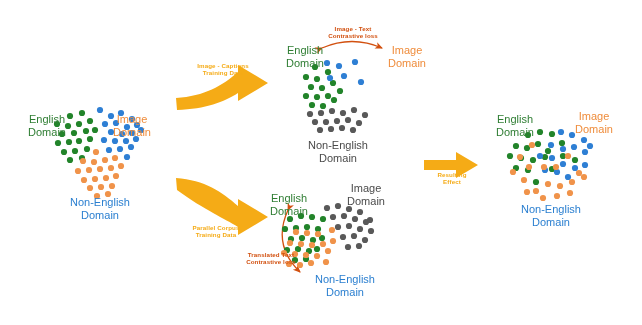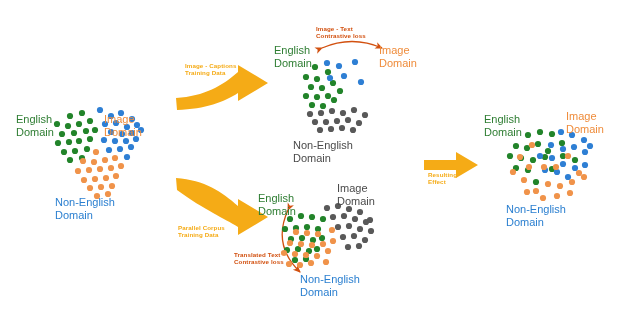--- a/index.html
+++ b/index.html
@@ -20,21 +20,21 @@
   }
   #svg-root {
     position: absolute;
     left: 0;
     top: 0;
     width: 642px;
     height: 325px;
   }
   .lbl {
     position: absolute;
-    text-align: left;
+    text-align: center;
     line-height: 1.18;
     white-space: pre-line;
     font-family: "Liberation Sans", sans-serif;
     user-select: none;
   }
   .lbl-green  { color: #2e7d32; }
   .lbl-orange { color: #ef8c3b; }
   .lbl-blue   { color: #2a7fd0; }
   .lbl-gray   { color: #4a4a4a; }
   .lbl-arrow  { color: #f5ab16; font-weight: bold; }

